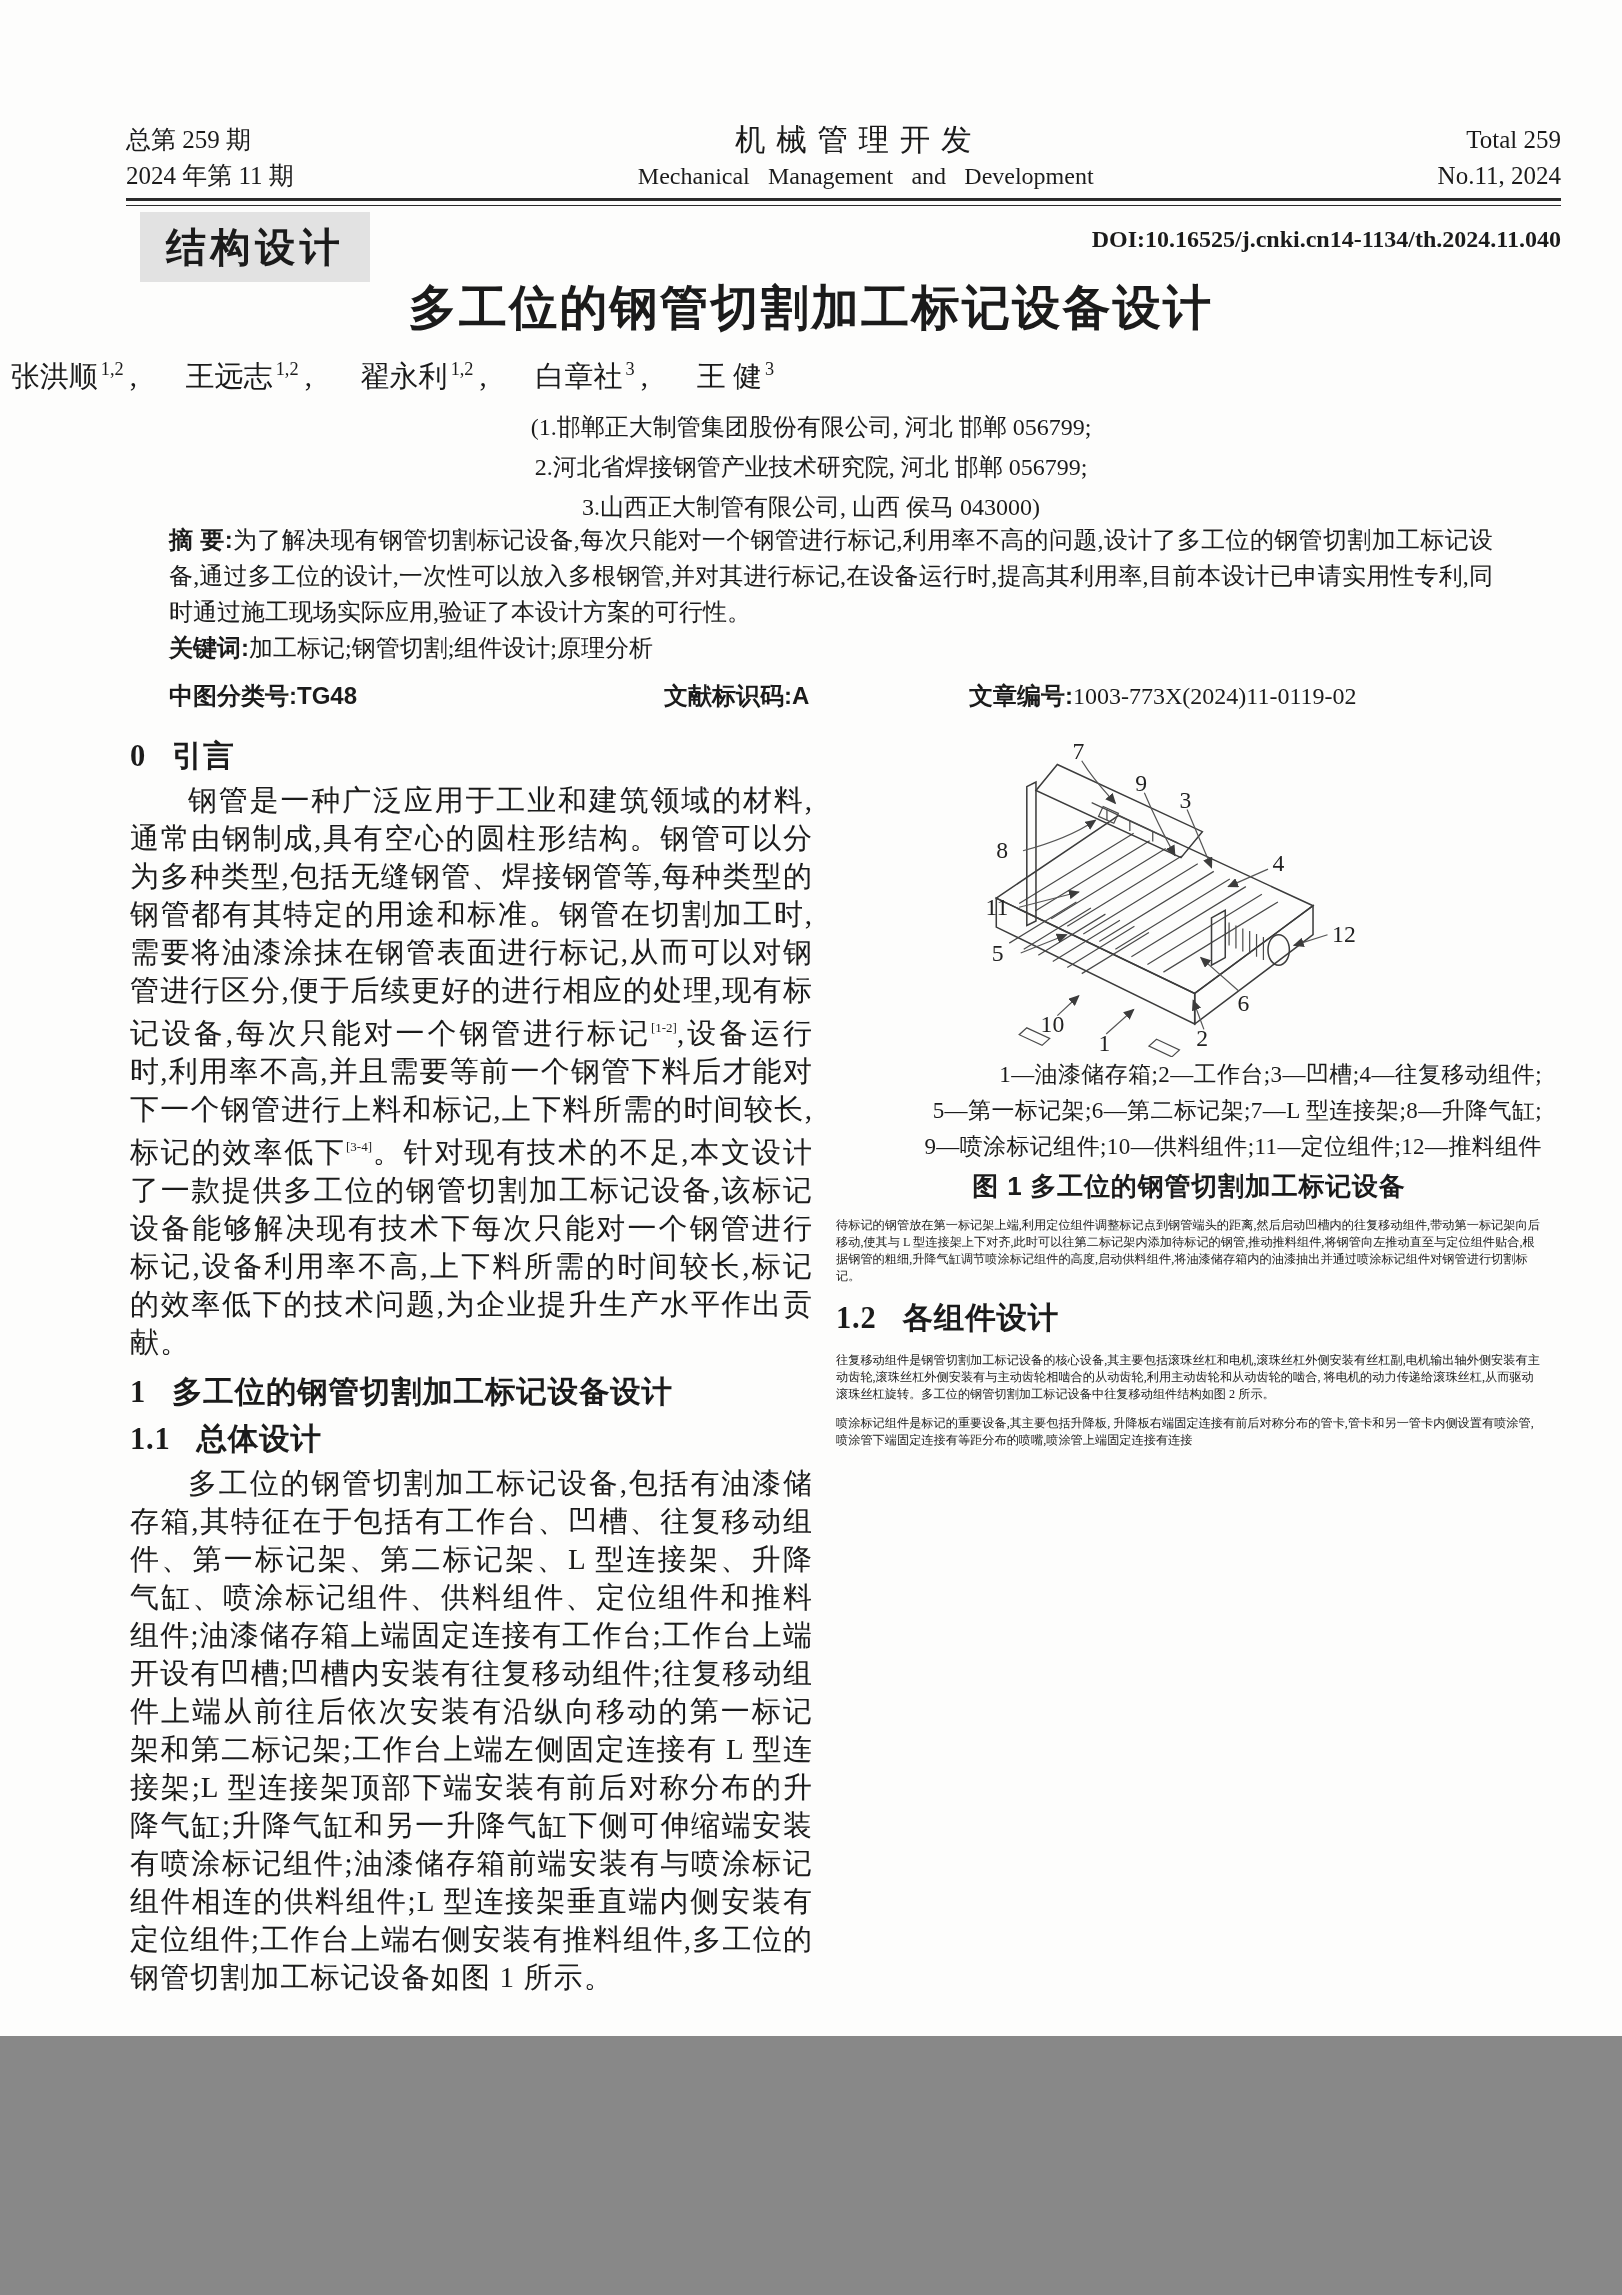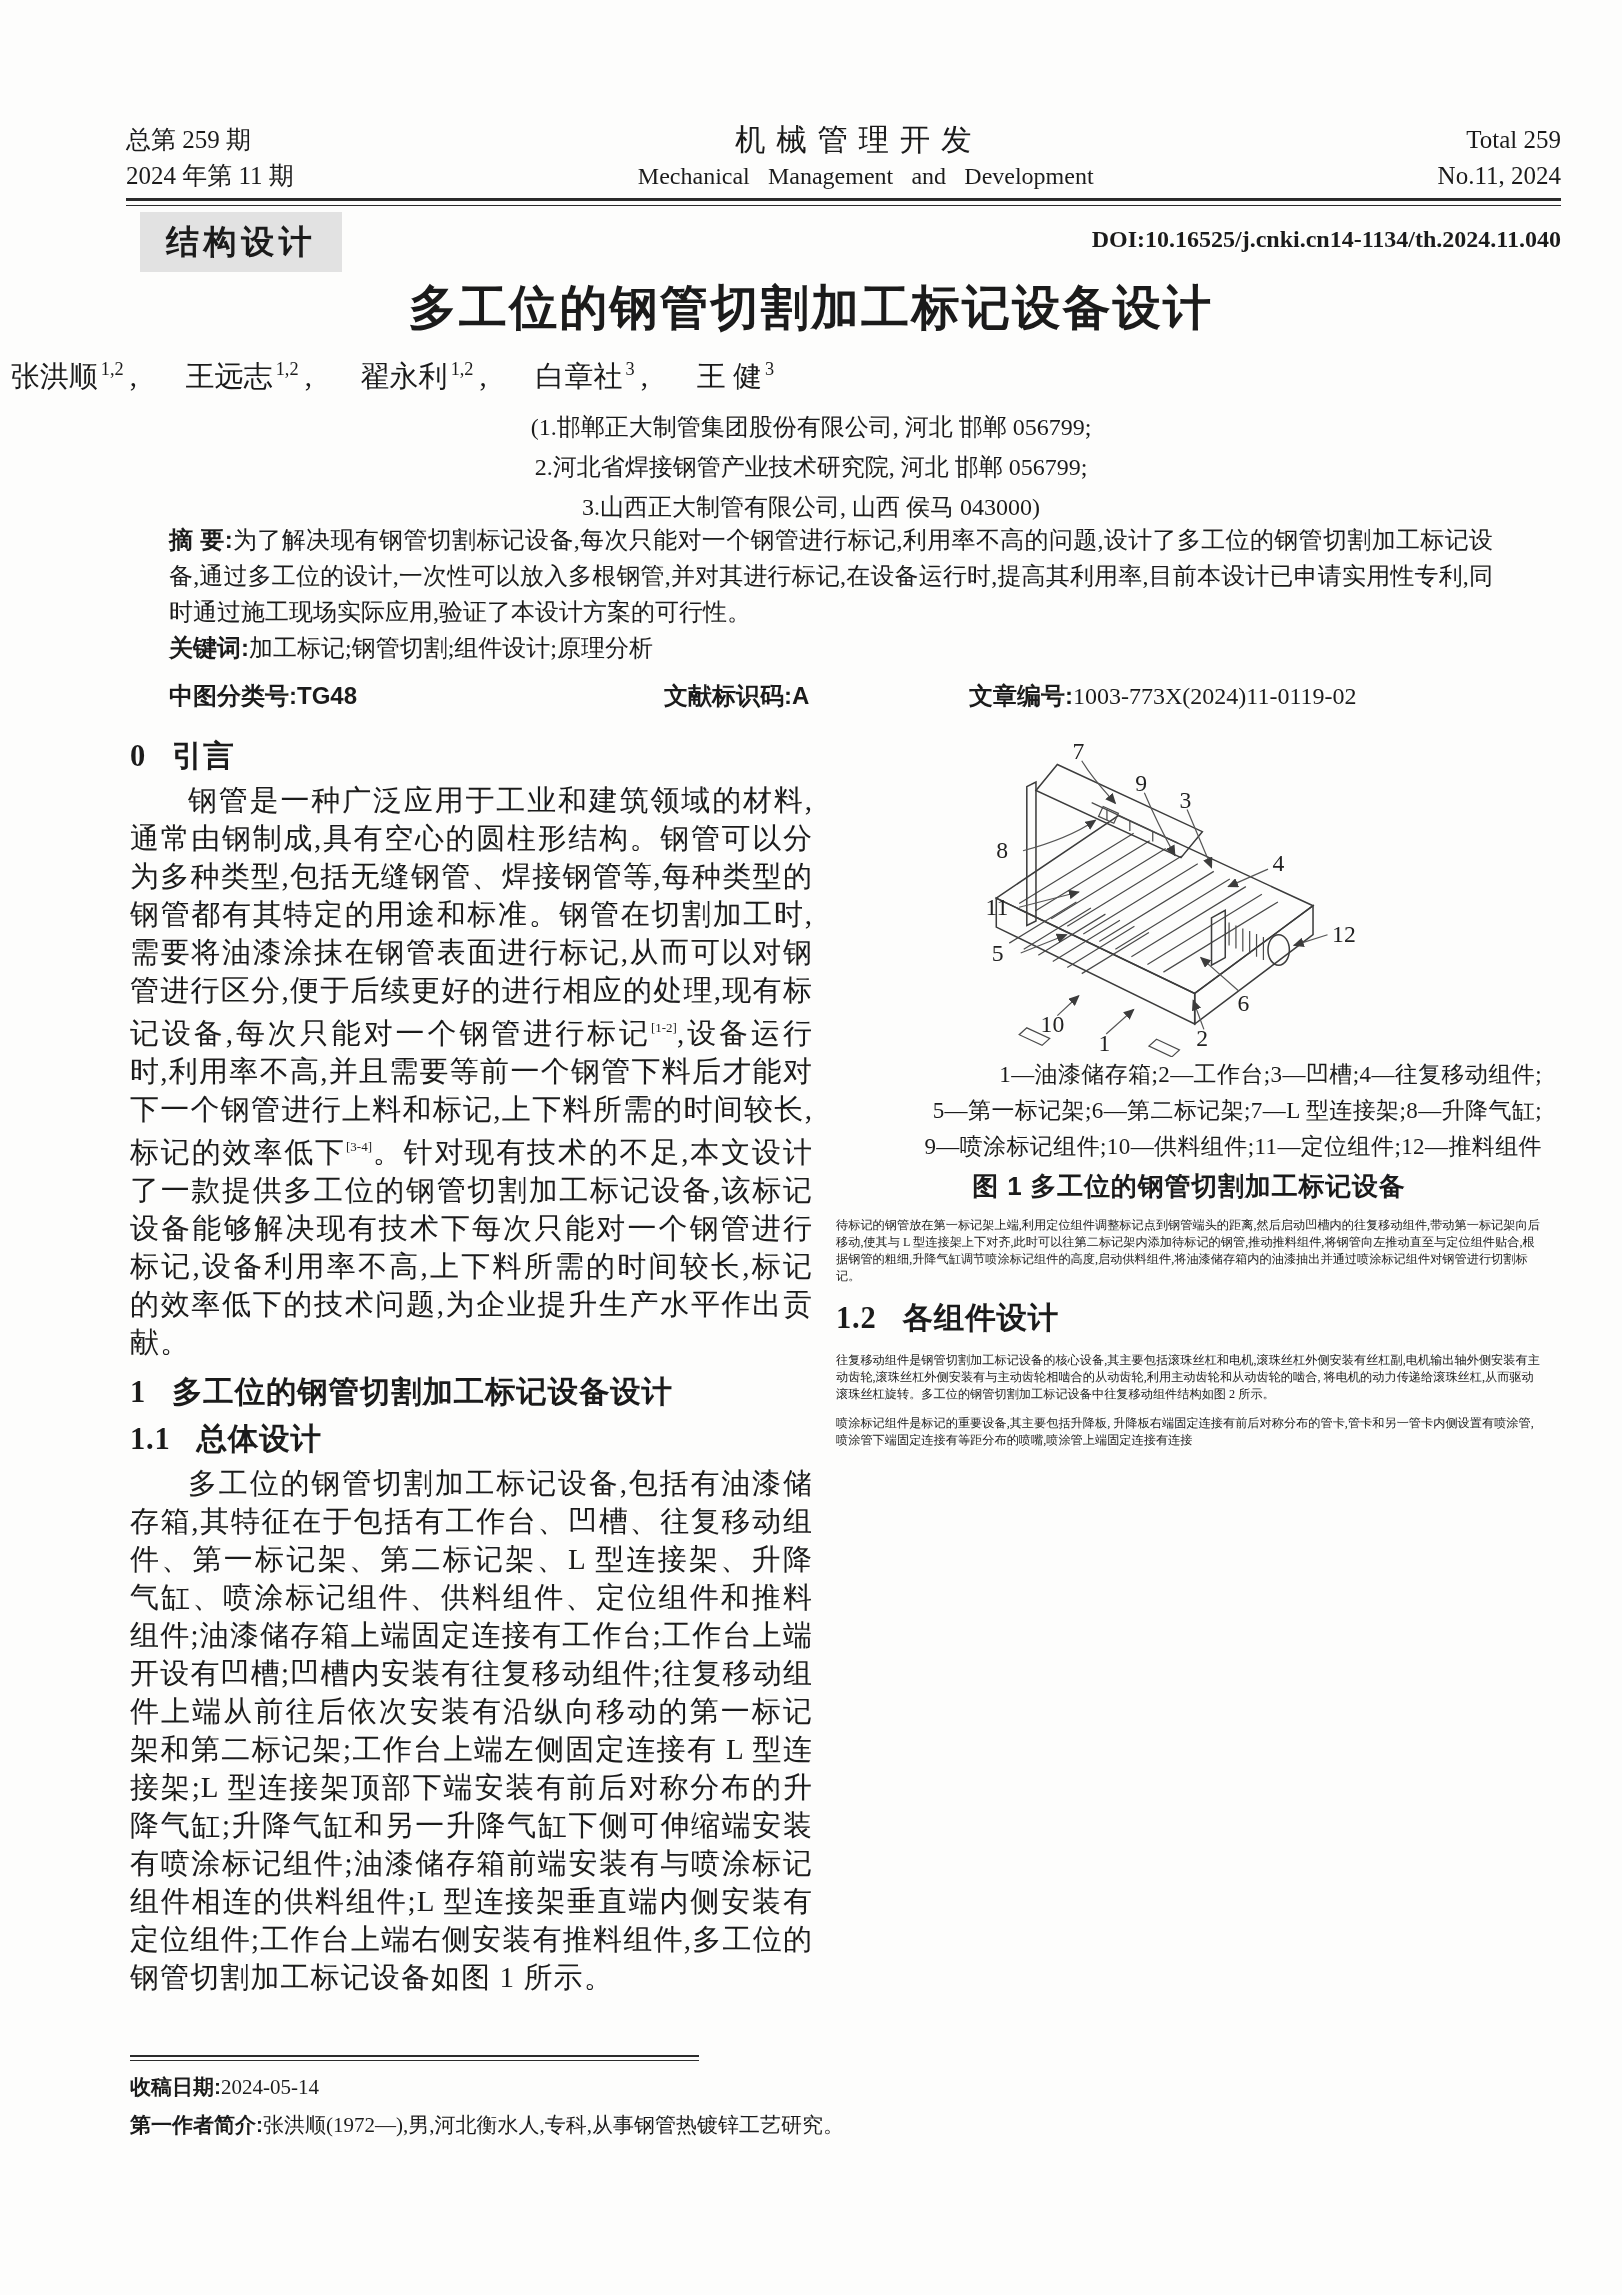--- a/index.html
+++ b/index.html
@@ -1,29 +1,29 @@
 <!DOCTYPE html>
 <html style="font-size:12.2px"><head>
 <meta charset="utf-8">
 <style>
   html,body{margin:0;padding:0;background:#888;}
   #page{
-    position:relative; width:1622px; height:2295px; background:#fdfdfc;
+    position:relative; width:1622px; height:2036px; background:#fdfdfc;
     color:#1b1b1b; font-family:"Liberation Serif","DejaVu Serif",serif;
     overflow:hidden;
   }
   .abs{position:absolute;}
   
   .hdr-row{left:126px; width:1435px; display:flex; justify-content:space-between; font-size:25px; line-height:32px;}
   .hdr-center-cn{font-size:30.5px; letter-spacing:10.7px;}
   .hdr-center-en{font-size:24px; word-spacing:12.2px;}
   .rule-double{border-top:3.1px solid #2b2b2b; border-bottom:1.1px solid #2b2b2b; height:3.8px;}
   .tag-box{
     left:140px; top:212px; background:#e2e2e2; padding:7.6px 26px;
-    font-family:"Liberation Sans","DejaVu Sans",sans-serif; font-weight:bold; font-size:33px; letter-spacing:4.6px;
+    font-family:"Liberation Sans","DejaVu Sans",sans-serif; font-weight:bold; font-size:40px; letter-spacing:4.6px;
   }
   .doi{right:61px; top:226px; font-weight:bold; font-size:24px;}
   
   .title{left:0; top:276px; width:1622px; text-align:center;
     font-family:"Liberation Sans","DejaVu Sans",sans-serif; font-weight:bold; font-size:48px; letter-spacing:2.3px;}
   .authors{left:0; top:357px; width:1622px; text-align:left; font-size:29px;}
   .authors .author{margin:0 10.7px;}
   .authors sup{font-size:18.3px; margin-left:3.1px;}
   .authors .sep{margin-left:6.1px; margin-right:20px;}
   .affils{left:0; top:407px; width:1622px; text-align:center; font-size:24px; line-height:40px;}

